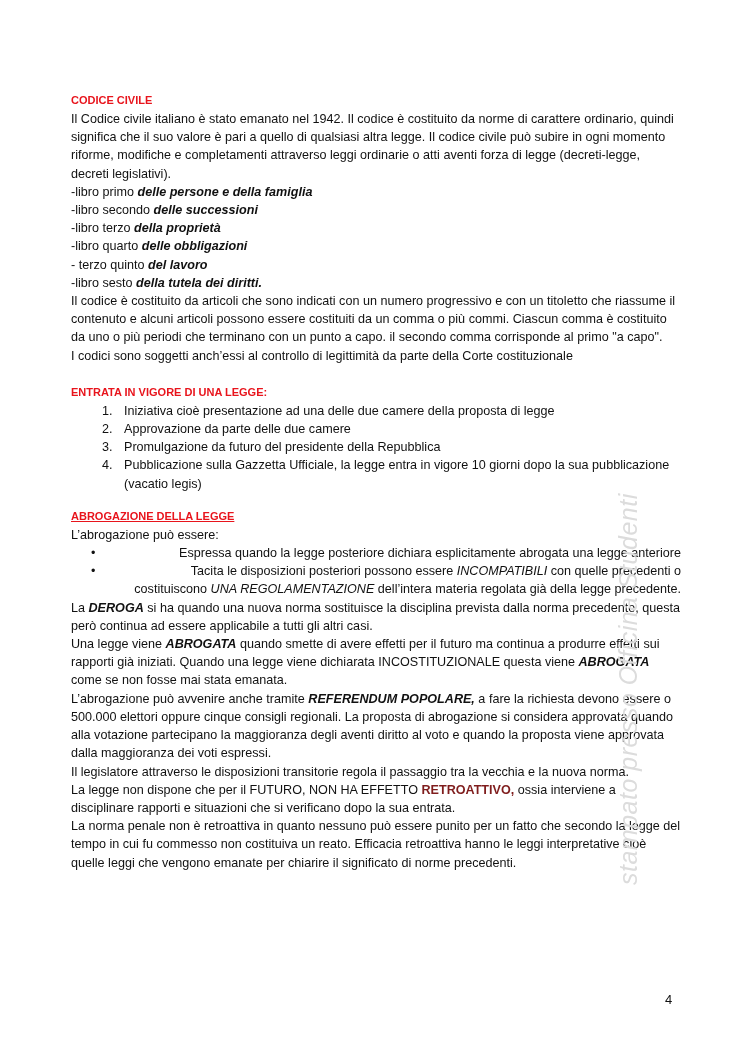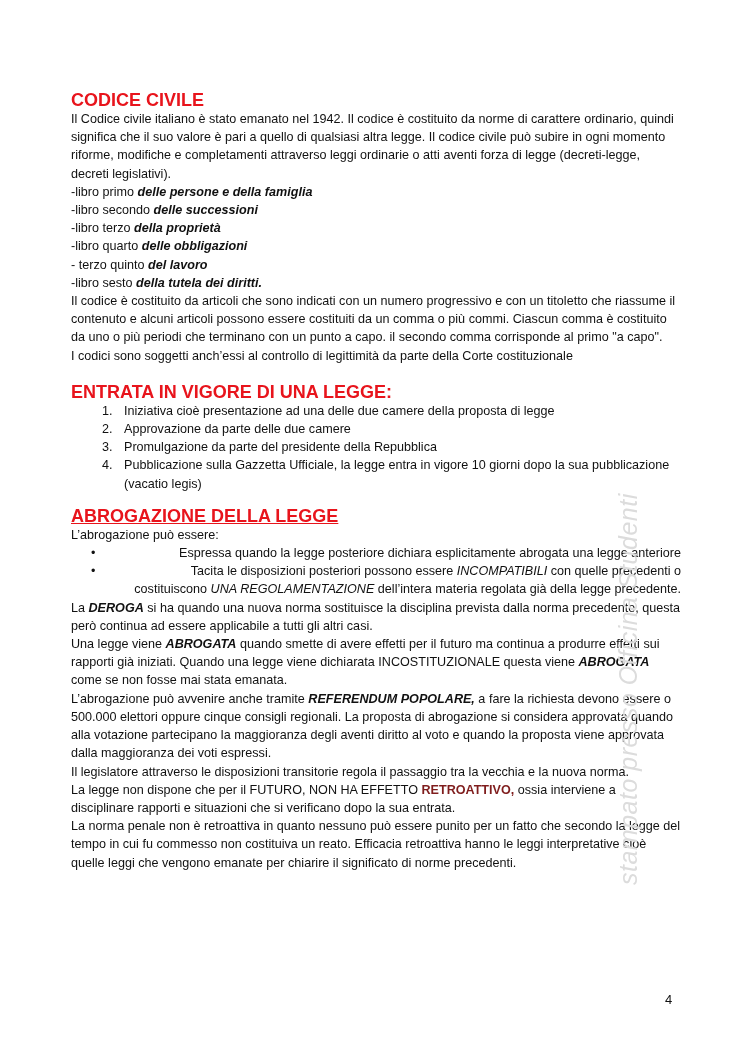--- a/index.html
+++ b/index.html
@@ -1,19 +1,19 @@
 <!DOCTYPE html>
 <html><head>
   <meta charset="utf-8">
   <style>
     html, body { margin: 0; padding: 0; background: #ffffff; }
     body { width: 744px; height: 1053px; position: relative; overflow: hidden;
            font-family: "Liberation Sans", sans-serif; color: #111; }
     .page { position: absolute; left: 71px; top: 90px; width: 610px; font-size: 12.6px; line-height: 18.2px; }
-    .h { color: #e8141c; font-weight: bold; font-size: 18px; line-height: 20px; margin: 0; }
+    .h { color: #e8141c; font-weight: bold; font-size: 11px; line-height: 20px; margin: 0; }
     .h1 { margin-top: 0; }
     .h2 { margin-top: 17px; }
     .h3 { margin-top: 13px; text-decoration: underline; }
     p { margin: 0; }
     .bi { font-weight: bold; font-style: italic; }
     .it { font-style: italic; }
     .blue { color: #7f1d1d; font-weight: bold; }
     ol { margin: 0; padding-left: 45px; }
     ol li { padding-left: 8px; }
     ul { margin: 0; padding-left: 45px; list-style: none; text-align: right; }
@@ -37,21 +37,21 @@
     <p><span>- terzo quinto </span><span class="bi">del lavoro</span></p>
     <p><span>-libro sesto </span><span class="bi">della tutela dei diritti.</span></p>
   </div>
   <p>Il codice è costituito da articoli che sono indicati con un numero progressivo e con un titoletto che riassume il contenuto e alcuni articoli possono essere costituiti da un comma o più commi. Ciascun comma è costituito da uno o più periodi che terminano con un punto a capo. il secondo comma corrisponde al primo "a capo".</p>
   <p>I codici sono soggetti anch’essi al controllo di legittimità da parte della Corte costituzionale</p>
 
   <h2 class="h h2">ENTRATA IN VIGORE DI UNA LEGGE:</h2>
   <ol>
     <li>Iniziativa cioè presentazione ad una delle due camere della proposta di legge</li>
     <li>Approvazione da parte delle due camere</li>
-    <li>Promulgazione da parte del presidente della Repubblica</li>
+    <li>Promulgazione da futuro del presidente della Repubblica</li>
     <li>Pubblicazione sulla Gazzetta Ufficiale, la legge entra in vigore 10 giorni dopo la sua pubblicazione (vacatio legis)</li>
   </ol>
 
   <h2 class="h h3">ABROGAZIONE DELLA LEGGE</h2>
   <p>L’abrogazione può essere:</p>
   <ul>
     <li>Espressa quando la legge posteriore dichiara esplicitamente abrogata una legge anteriore</li>
     <li><span>Tacita le disposizioni posteriori possono essere </span><span class="it">INCOMPATIBILI</span><span> con quelle precedenti o costituiscono </span><span class="it">UNA REGOLAMENTAZIONE</span><span> dell’intera materia regolata già della legge precedente.</span></li>
   </ul>
   <p><span>La </span><span class="bi">DEROGA</span><span> si ha quando una nuova norma sostituisce la disciplina prevista dalla norma precedente, questa però continua ad essere applicabile a tutti gli altri casi.</span></p>

